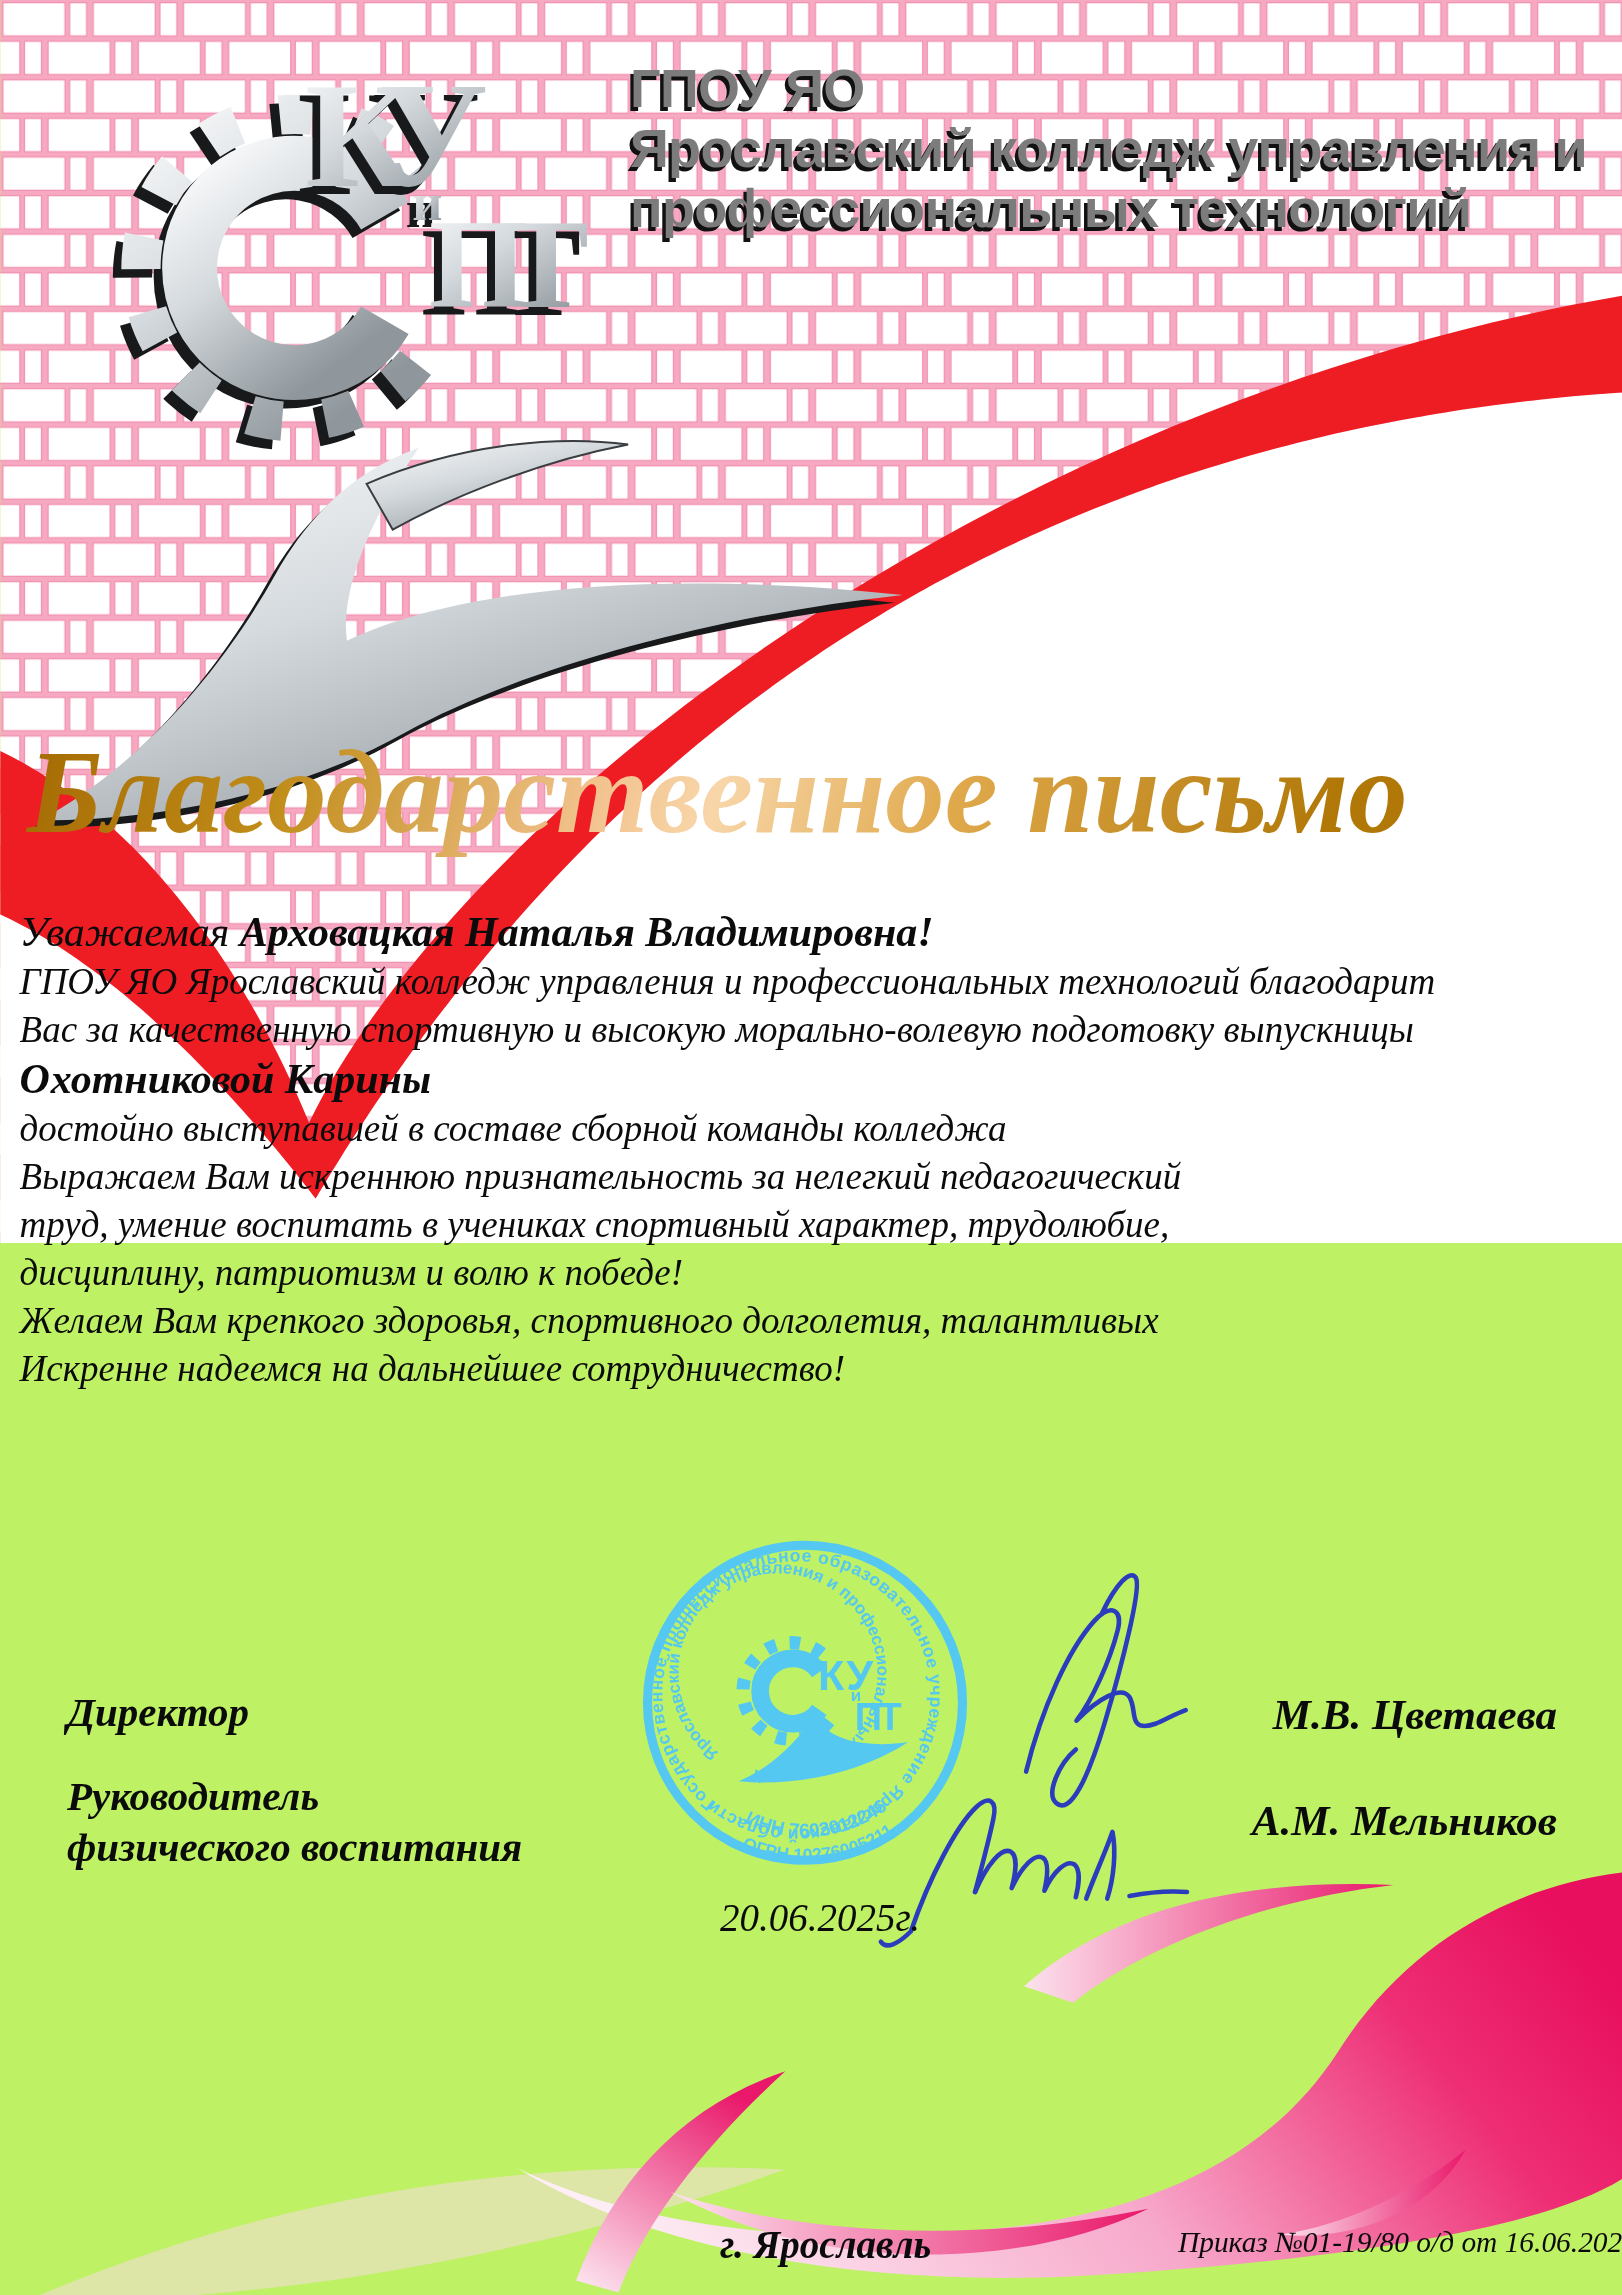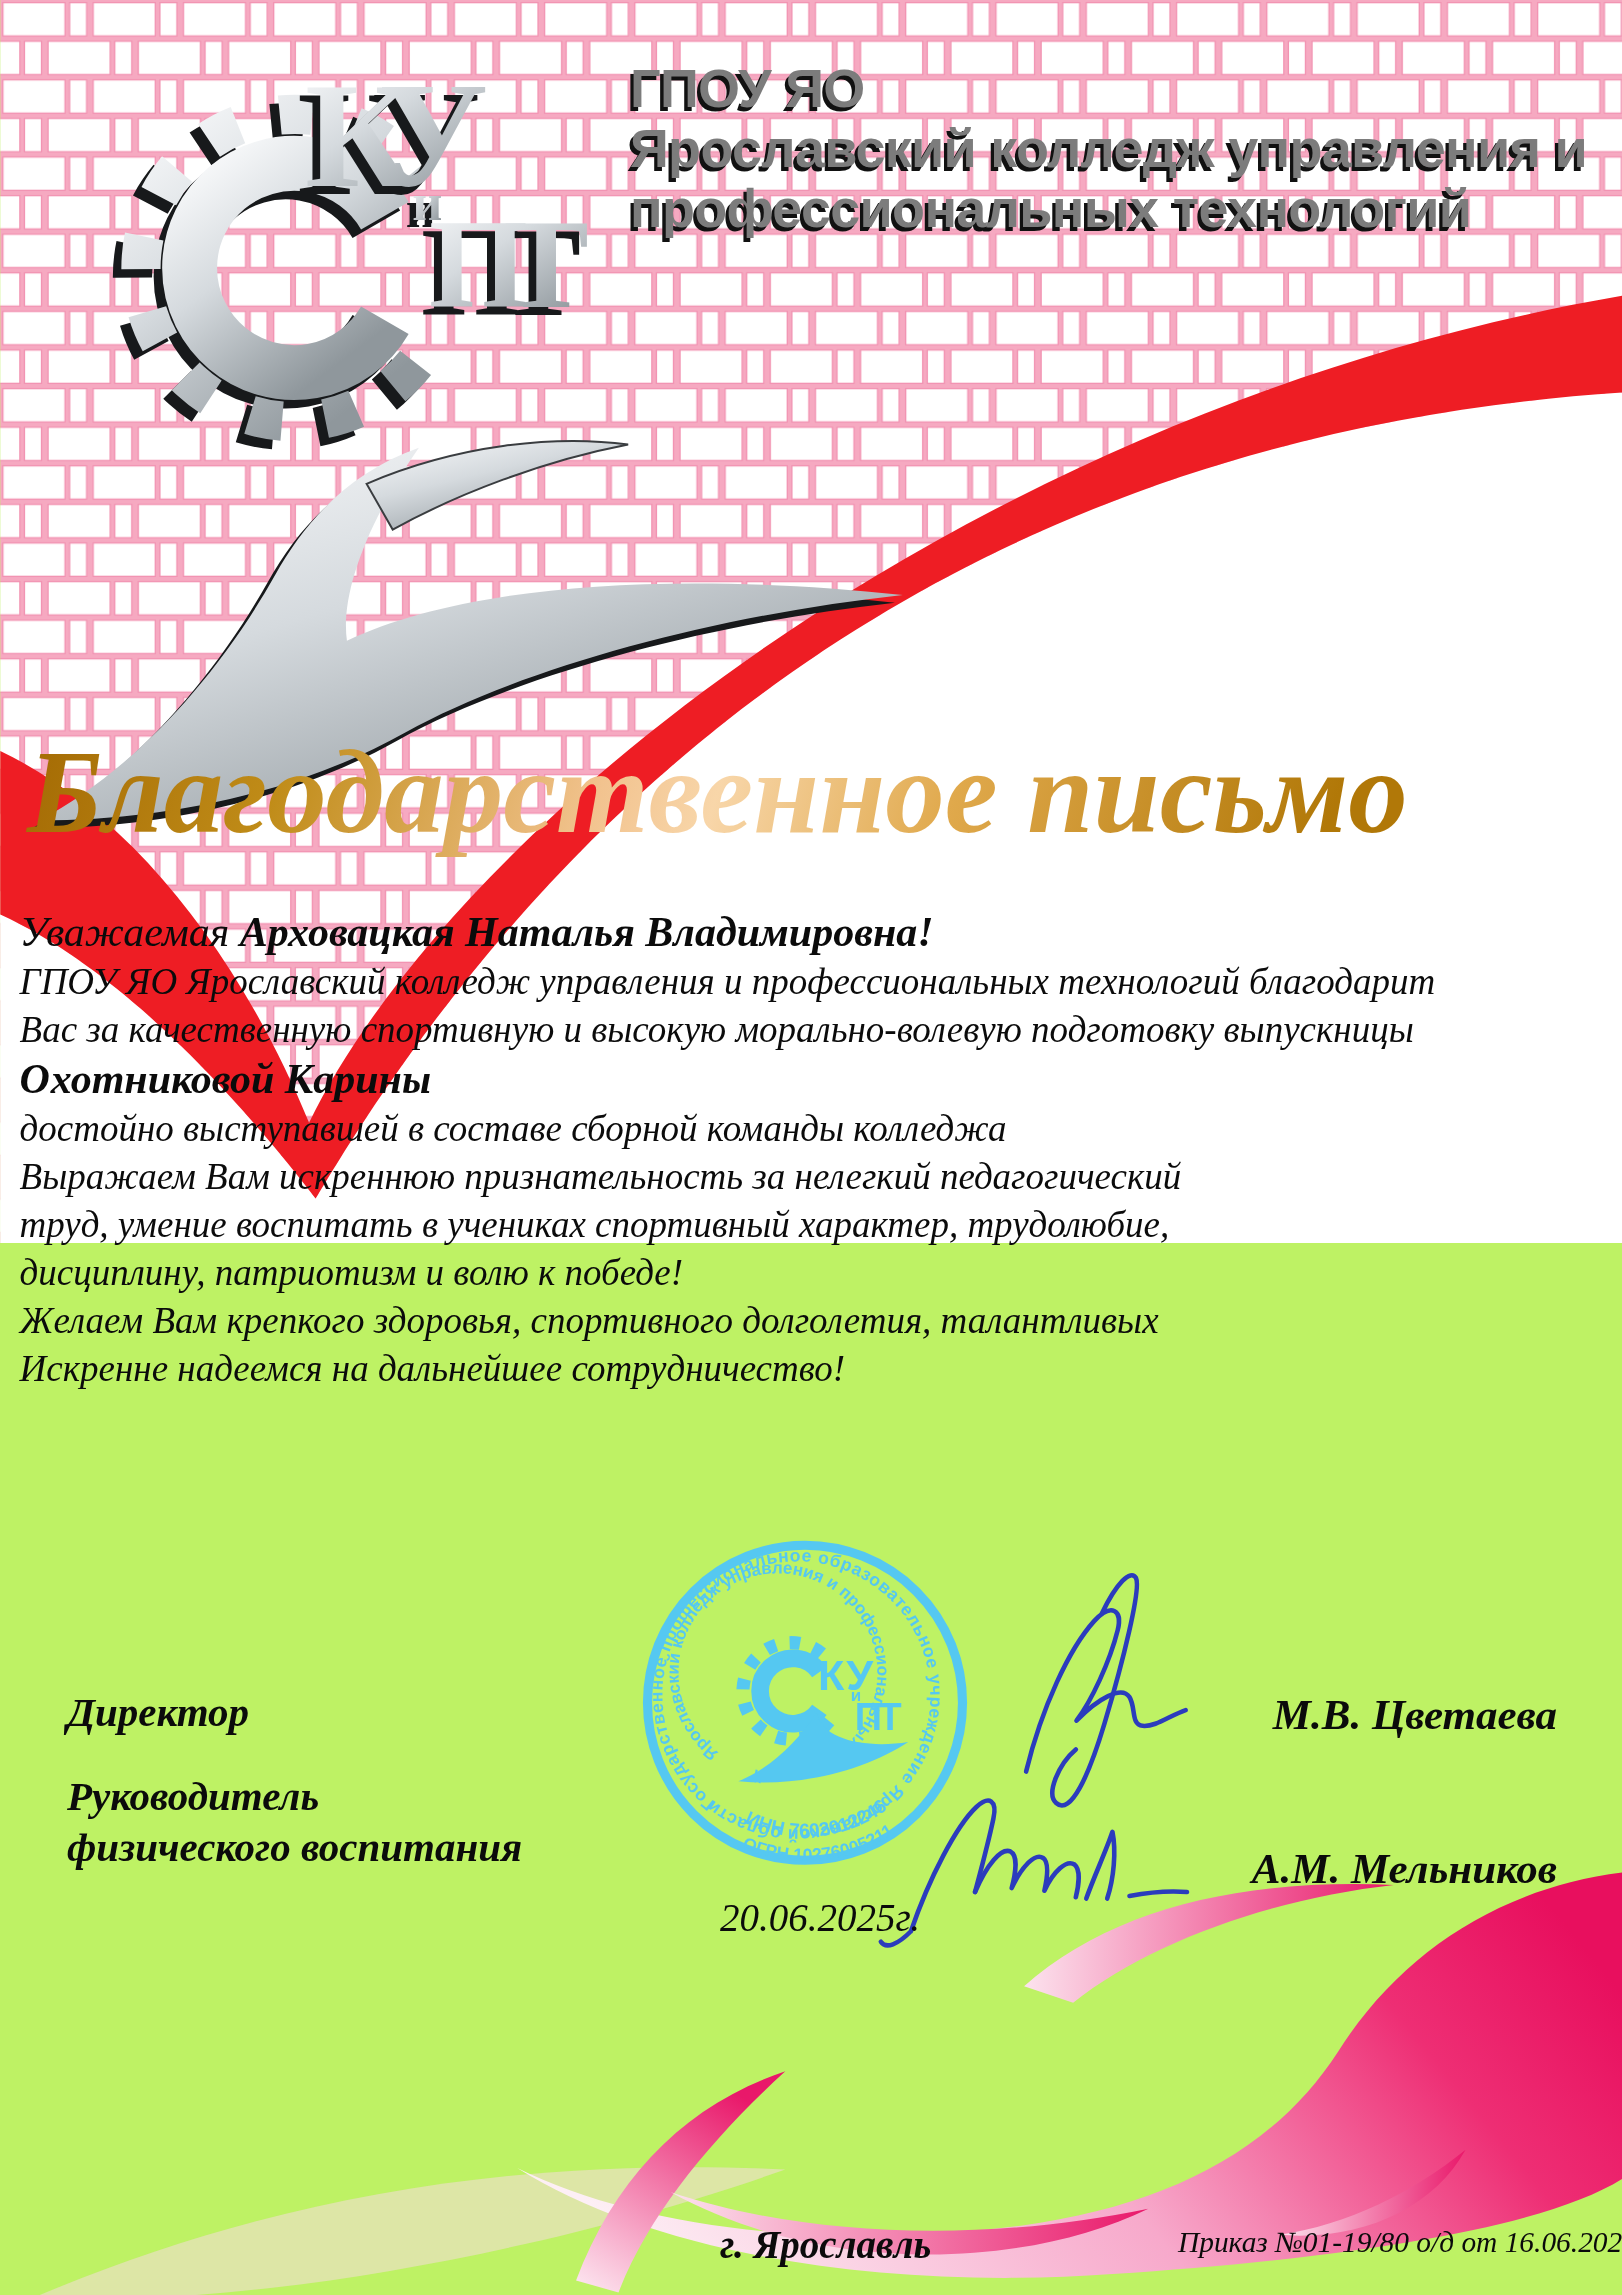--- a/index.html
+++ b/index.html
@@ -157,21 +157,21 @@
       <g>
         <path d="M 1392,2952 C 1372,2972 1354,2980 1346,2968 M 1392,2952 C 1420,2870 1462,2790 1492,2762 C 1512,2744 1524,2752 1518,2780 C 1510,2818 1498,2862 1490,2892"></path>
         <path d="M 1490,2892 C 1508,2850 1530,2824 1544,2830 C 1556,2836 1552,2864 1546,2886 C 1562,2852 1582,2832 1594,2840 C 1604,2847 1600,2872 1596,2890 C 1610,2860 1630,2842 1642,2850 C 1652,2858 1648,2884 1644,2900"></path>
         <path d="M 1660,2902 C 1672,2868 1690,2830 1700,2800 C 1706,2830 1702,2872 1692,2902"></path>
         <path d="M 1726,2898 C 1758,2892 1790,2890 1814,2892"></path>
       </g>
     </g>
   </svg>
 
   <div class="abs sig-name" style="left:1243px;top:1690px">М.В. Цветаева</div>
-  <div class="abs sig-name" style="left:1243px;top:1844px">А.М. Мельников</div>
+  <div class="abs sig-name" style="left:1243px;top:1796px">А.М. Мельников</div>
   <div class="abs date-line" style="left:720px;top:1895px">20.06.2025г.</div>
 
   <svg class="abs" style="left:0;top:1862px" width="1623" height="433" viewBox="0 0 2480 662">
     <defs>
       <linearGradient id="gradMain" x1="0" y1="0.6" x2="1" y2="0.3">
         <stop offset="0" stop-color="#fdeff5"></stop>
           <stop offset="0.45" stop-color="#f7a9cb"></stop>
         <stop offset="0.8" stop-color="#ee2e74"></stop>
           <stop offset="1" stop-color="#e80f5e"></stop>
       </linearGradient>

